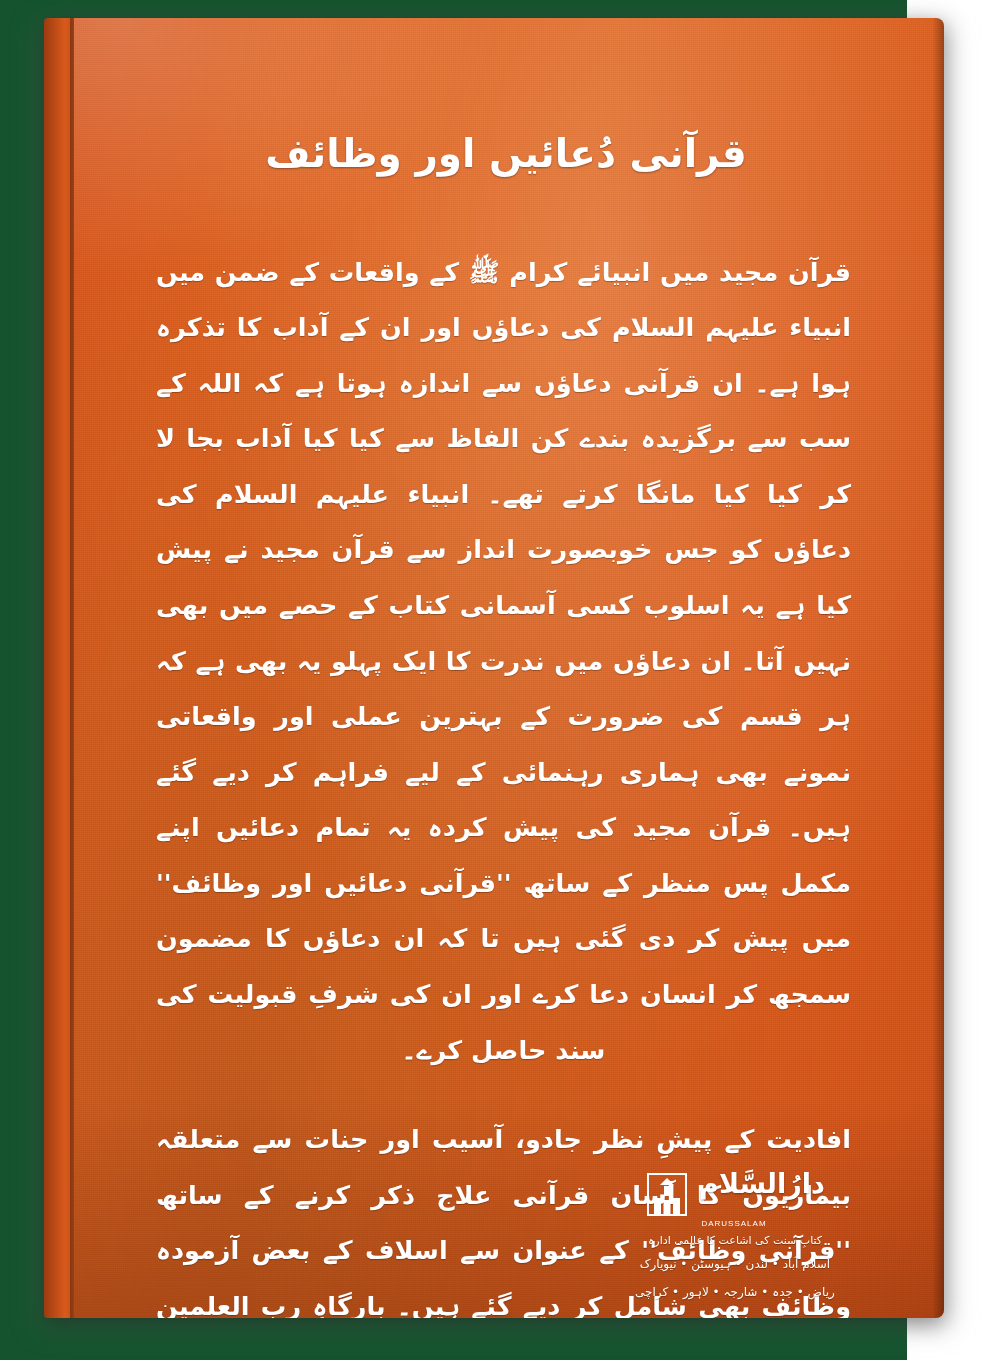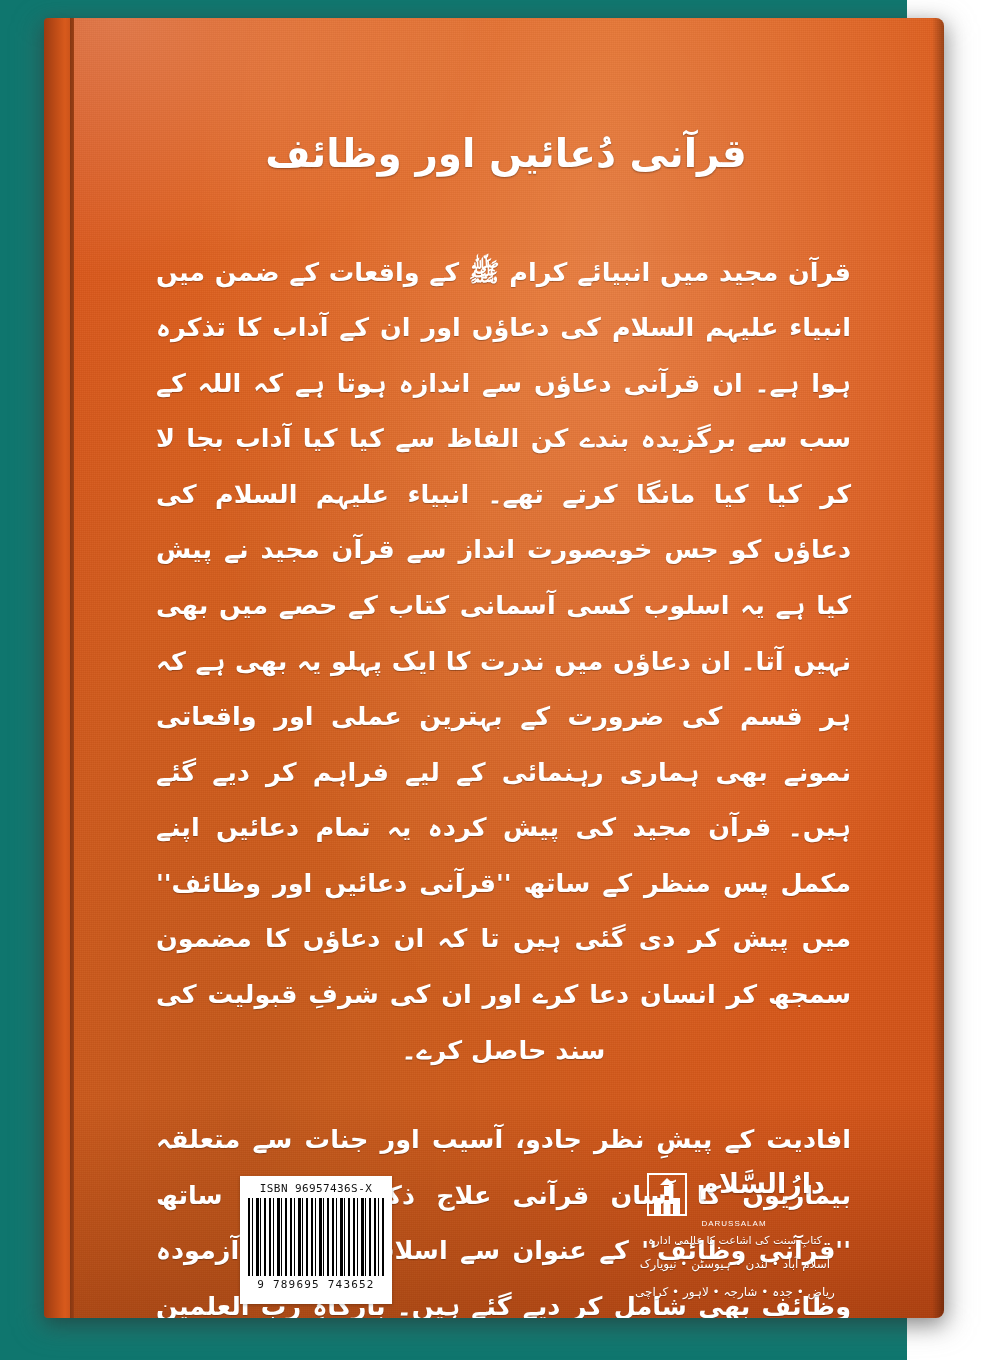--- a/index.html
+++ b/index.html
@@ -11,21 +11,21 @@
     overflow: hidden;
   }
   body {
     font-family: "Liberation Sans", sans-serif;
   }
 
   .scene {
     position: relative;
     width: 907px;
     height: 1360px;
-    background: #0f766e;
+    background: #14532d;
   }
 
   
   .book-shadow {
     position: absolute;
     left: 38px;
     top: 22px;
     width: 912px;
     height: 1306px;
     background: rgba(120,120,120,0.30);
@@ -262,25 +262,20 @@
 
       <div class="title">قرآنی دُعائیں اور وظائف</div>
 
       <div class="body-block">
         <p class="para">قرآن مجید میں انبیائے کرام ﷺ کے واقعات کے ضمن میں انبیاء علیہم السلام کی دعاؤں اور ان کے آداب کا تذکرہ ہوا ہے۔ ان قرآنی دعاؤں سے اندازہ ہوتا ہے کہ اللہ کے سب سے برگزیدہ بندے کن الفاظ سے کیا کیا آداب بجا لا کر کیا کیا مانگا کرتے تھے۔ انبیاء علیہم السلام کی دعاؤں کو جس خوبصورت انداز سے قرآن مجید نے پیش کیا ہے یہ اسلوب کسی آسمانی کتاب کے حصے میں بھی نہیں آتا۔ ان دعاؤں میں ندرت کا ایک پہلو یہ بھی ہے کہ ہر قسم کی ضرورت کے بہترین عملی اور واقعاتی نمونے بھی ہماری رہنمائی کے لیے فراہم کر دیے گئے ہیں۔ قرآن مجید کی پیش کردہ یہ تمام دعائیں اپنے مکمل پس منظر کے ساتھ ''قرآنی دعائیں اور وظائف'' میں پیش کر دی گئی ہیں تا کہ ان دعاؤں کا مضمون سمجھ کر انسان دعا کرے اور ان کی شرفِ قبولیت کی سند حاصل کرے۔</p>
         <p class="para second">افادیت کے پیشِ نظر جادو، آسیب اور جنات سے متعلقہ بیماریوں کا آسان قرآنی علاج ذکر کرنے کے ساتھ ''قرآنی وظائف'' کے عنوان سے اسلاف کے بعض آزمودہ وظائف بھی شامل کر دیے گئے ہیں۔ بارگاہِ ربِ العلمین سے امید ہے کہ اس کتاب سے آپ کے خوابیدہ ارمان جاگ جائیں گے۔</p>
       </div>
 
     </div>
 
-    <div class="barcode-box">
-      <div class="isbn-text">ISBN 96957436S-X</div>
-      <div class="bars"></div>
-      <div class="ean-text">9 789695 743652</div>
-    </div>
 
     <div class="publisher">
       <div class="pub-row">
         <div class="pub-name">دارُالسَّلام</div>
         <div class="pub-mark">
           <svg width="44" height="50" viewBox="0 0 44 50" aria-hidden="true">
             <rect x="3" y="6" width="38" height="41" fill="none" stroke="#ffffff" stroke-width="2"></rect>
             <path d="M22 10 l7 7 h-14 z" fill="#ffffff"></path>
             <rect x="19" y="18" width="6" height="10" fill="#ffffff"></rect>
             <rect x="9" y="30" width="7" height="17" fill="#ffffff"></rect>

